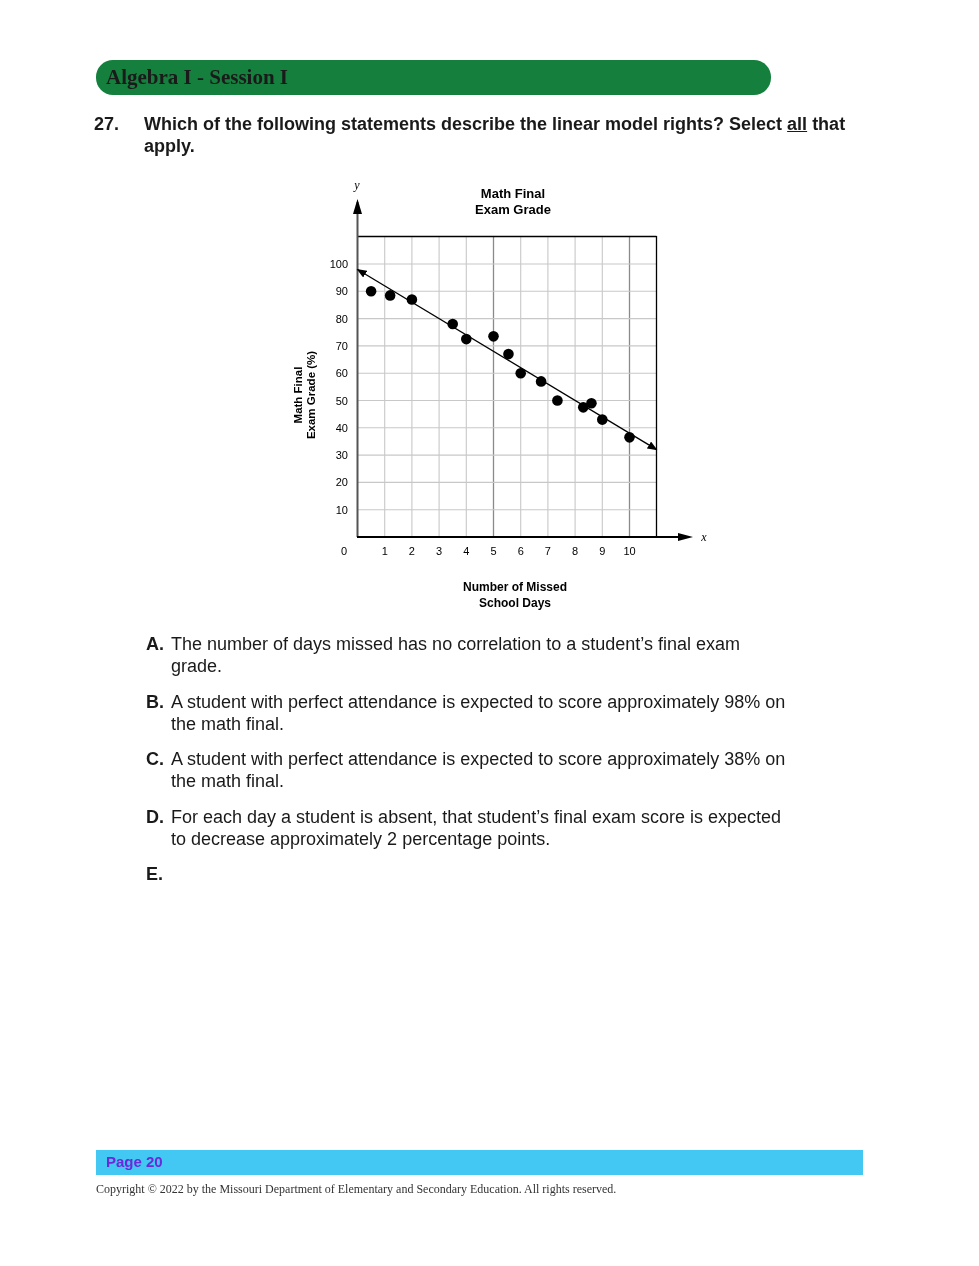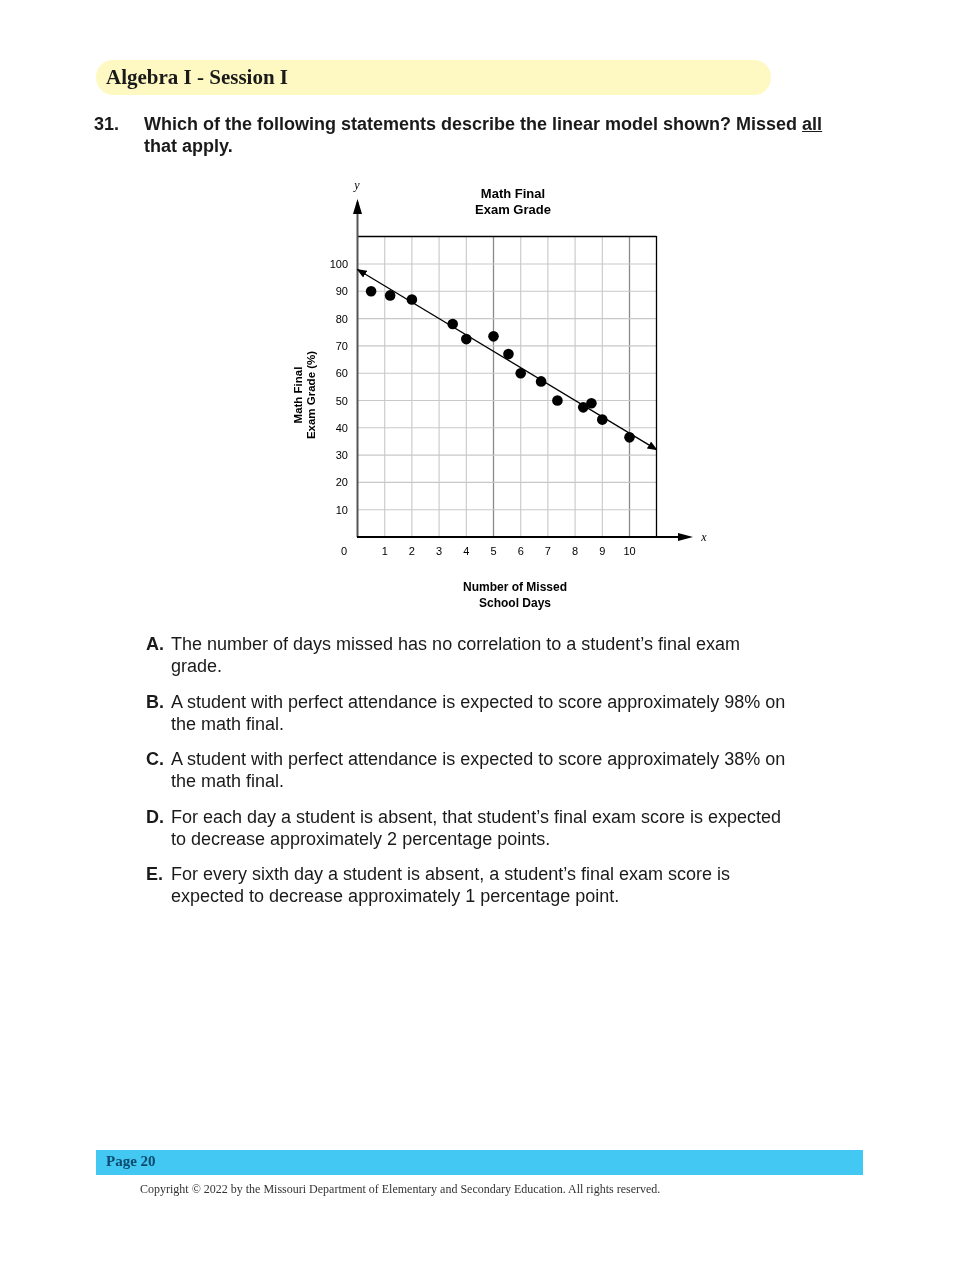--- a/index.html
+++ b/index.html
@@ -1,19 +1,19 @@
 <!DOCTYPE html>
 <html><head>
 <meta charset="utf-8">
 <style>
   html, body { margin: 0; padding: 0; background: #ffffff; }
   body { width: 979px; height: 1266px; position: relative; overflow: hidden; }
   .banner-top {
     position: absolute; left: 96px; top: 60px; width: 675px; height: 35px;
-    background: #fef9c3;
+    background: #15803d;
     border-radius: 17px;
   }
   .banner-top span {
     position: absolute; left: 10px; top: 5px;
     font-family: "Liberation Serif", serif; font-weight: bold; font-size: 21px; color: #1a1a1a;
   }
   .question {
     position: absolute; left: 94px; top: 113px; width: 760px;
     font-family: "Liberation Sans", sans-serif; font-weight: bold; font-size: 18px; line-height: 22px; color: #1a1a1a;
   }
@@ -26,38 +26,38 @@
     font-family: "Liberation Sans", sans-serif; font-size: 18px; line-height: 22px; color: #1a1a1a;
   }
   .choice { position: relative; padding-left: 25px; margin-bottom: 13.5px; }
   .choice .letter { position: absolute; left: 0; top: 0; font-weight: bold; }
   .banner-bottom {
     position: absolute; left: 96px; top: 1150px; width: 767px; height: 25px;
     background: #42c8f3;
   }
   .banner-bottom span {
     position: absolute; left: 10px; top: 3px;
-    font-family: Liberation Serif, serif; font-weight: bold; font-size: 15px; color: #0c4a6e;
+    font-family: Liberation Sans, sans-serif; font-weight: bold; font-size: 15px; color: #6d28d9;
   }
   .copyright {
     position: absolute; left: 96px; top: 1182px;
-    font-family: "Liberation Serif", serif; font-size: 12px; color: #333333; margin-left: 44px;
+    font-family: "Liberation Serif", serif; font-size: 12px; color: #333333;
   }
   svg text { font-family: "Liberation Sans", sans-serif; }
 </style>
 </head>
 <body>
 
 <div class="banner-top">
   <span>Algebra I - Session I</span>
 </div>
 
 <div class="question">
-  <span class="qnum">31.</span>
-  <span class="qtext"><span>Which of the following statements describe the linear model shown? Missed </span><u>all</u><span> that apply.</span></span>
+  <span class="qnum">27.</span>
+  <span class="qtext"><span>Which of the following statements describe the linear model rights? Select </span><u>all</u><span> that apply.</span></span>
 </div>
 
 <svg class="chart" width="979" height="640" viewBox="0 0 979 640">
   <defs>
     <marker id="arrowHead" markerWidth="10" markerHeight="8" refX="9" refY="4" orient="auto" markerUnits="userSpaceOnUse">
       <path d="M0,0 L10,4 L0,8 Z" fill="#000"></path>
     </marker>
     <marker id="arrowHeadStart" markerWidth="10" markerHeight="8" refX="1" refY="4" orient="auto" markerUnits="userSpaceOnUse">
       <path d="M10,0 L0,4 L10,8 Z" fill="#000"></path>
     </marker>
@@ -163,20 +163,19 @@
   <div class="choice">
     <span class="letter">C.</span>
     <span>A student with perfect attendance is expected to score approximately 38% on the math final.</span>
   </div>
   <div class="choice">
     <span class="letter">D.</span>
     <span>For each day a student is absent, that student’s final exam score is expected to decrease approximately 2 percentage points.</span>
   </div>
   <div class="choice">
     <span class="letter">E.</span>
-    <span>For every sixth day a student is absent, a student’s final exam score is expected to decrease approximately 1 percentage point.</span>
   </div>
 </div>
 
 <div class="banner-bottom">
   <span>Page 20</span>
 </div>
 <div class="copyright">Copyright © 2022 by the Missouri Department of Elementary and Secondary Education. All rights reserved.</div>
 
 </body></html>

